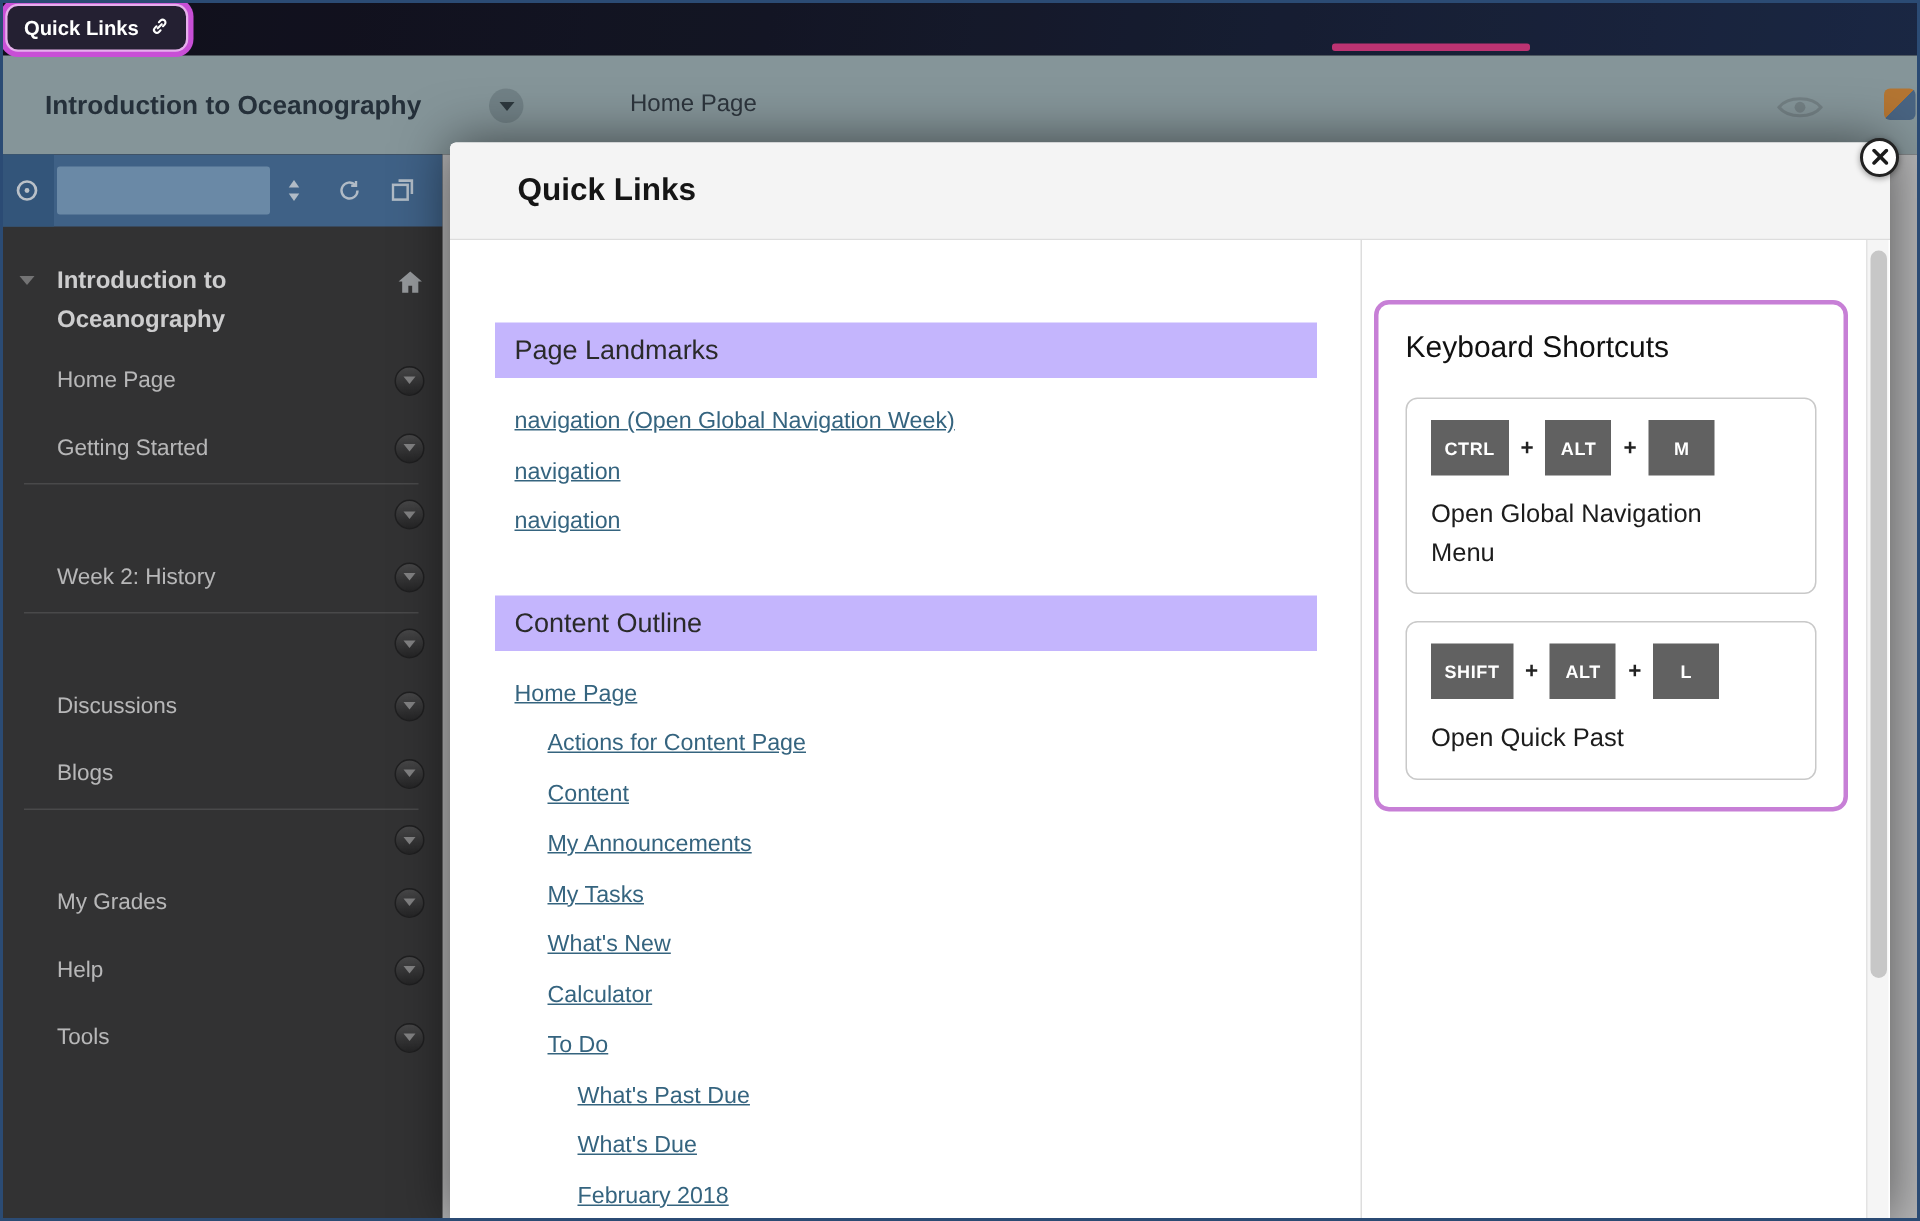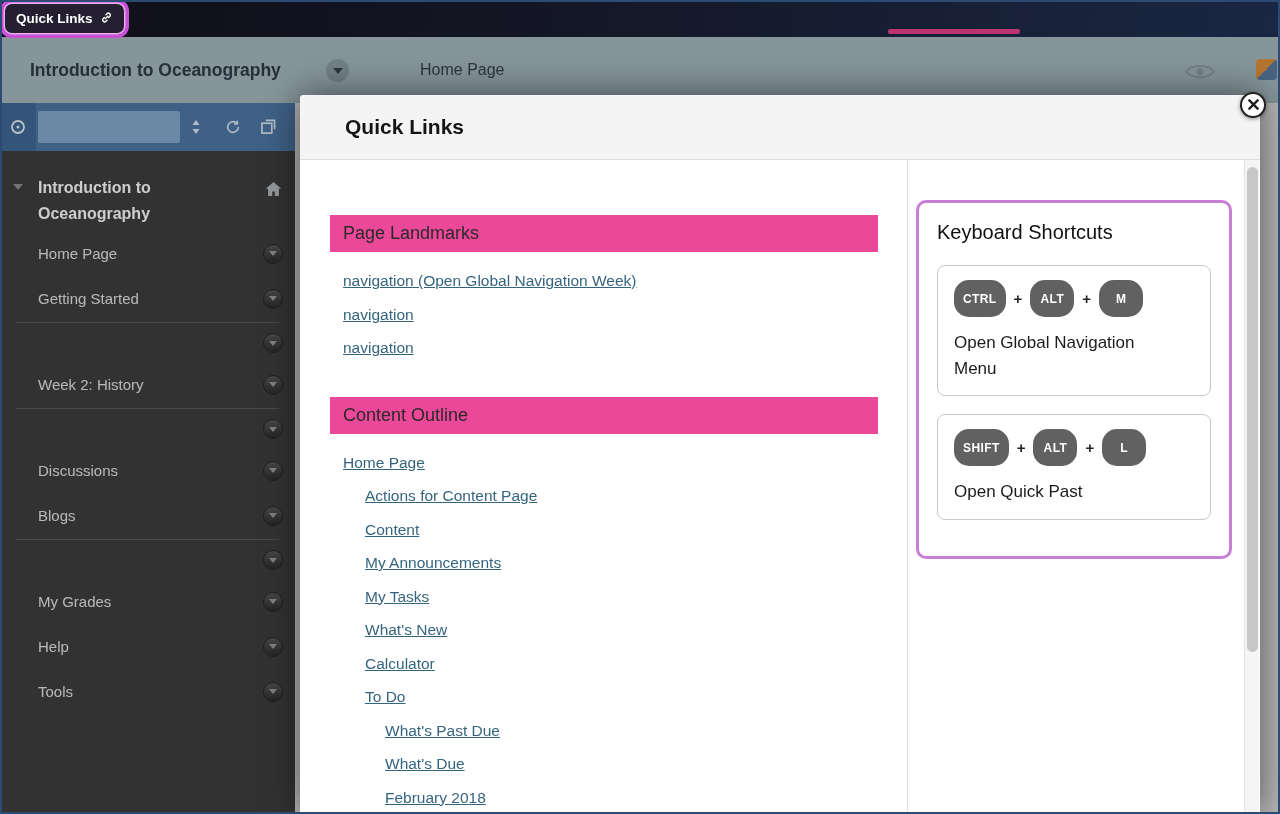--- a/index.html
+++ b/index.html
@@ -65,37 +65,37 @@
   .modal { position:absolute; left:300px; top:95px; width:960px; height:719px; background:#fff;
             z-index:50; border-radius:4px 4px 0 0; box-shadow:0 0 36px rgba(0,0,0,.55); }
   .modal-header { height:65px; background:#f4f4f4; border-bottom:1px solid #ddd;
             display:flex; align-items:center; padding-left:45px; border-radius:4px 4px 0 0; }
   .modal-title { font-size:21px; font-weight:bold; color:#151515; }
   .close-btn { position:absolute; right:-6px; top:-3px; width:26px; height:26px; border-radius:50%;
             background:#fff; border:2.5px solid #222; display:flex; align-items:center;
             justify-content:center; cursor:pointer; z-index:60; box-shadow:0 1px 4px rgba(0,0,0,.4); }
   .modal-body { position:relative; height:653px; overflow:hidden; }
   .left-col { position:absolute; left:30px; top:55px; width:548px; }
-  .section-bar { height:37px; background:#ec4899; display:flex; align-items:center;
+  .section-bar { height:37px; background:#c4b5fd; display:flex; align-items:center;
             padding-left:13px; font-size:18px; color:#2a2a2a; }
   .section-bar.second { margin-top:32px; }
   .links { margin-top:12px; }
   .qlink { display:block; width:max-content; line-height:33.5px; font-size:15.5px;
             color:#35647f; text-decoration:underline; cursor:pointer; }
   .ind-0 { margin-left:13px; } .ind-1 { margin-left:35px; } .ind-2 { margin-left:55px; }
   .v-divider { position:absolute; left:607px; top:0; height:653px; width:1px; background:#ddd; }
   .right-col { position:absolute; left:616px; top:40px; width:316px; }
-  .shortcut-panel { border:3px solid #c77fd6; border-radius:10px; padding:14px 18px 36px; }
+  .shortcut-panel { border:3px solid #c77fd6; border-radius:10px; padding:14px 18px 18px; }
   .sp-title { font-size:20px; color:#111; line-height:30px; font-weight:normal; }
   .shortcut-card { margin-top:18px; border:1px solid #c9c9c9; border-radius:8px;
             padding:14px 16px; background:#fff; }
   .keys { display:flex; align-items:center; gap:8px; }
   .key { min-width:44px; height:37px; padding:0 9px; display:flex; align-items:center;
             justify-content:center; background:#616161; color:#fff; font-size:12px;
-            font-weight:bold; letter-spacing:.4px; border-radius:15px; }
+            font-weight:bold; letter-spacing:.4px; border-radius:0; }
   .plus { font-size:15px; font-weight:bold; color:#222; }
   .key-desc { margin-top:13px; font-size:17px; line-height:25.5px; color:#1c1c1c; max-width:215px; }
   .sb-track { position:absolute; right:1px; top:0; width:15px; height:653px; background:#f5f5f5;
             border-left:1px solid #e3e3e3; cursor:pointer; }
   .sb-thumb { position:absolute; left:2px; top:7px; width:11px; height:485px;
             background:#c7c7c7; border-radius:7px; cursor:grab; }
 
   .frame { position:absolute; inset:0; border:2px solid #2b4b74; z-index:90; pointer-events:none; }
 </style>
 </head>

